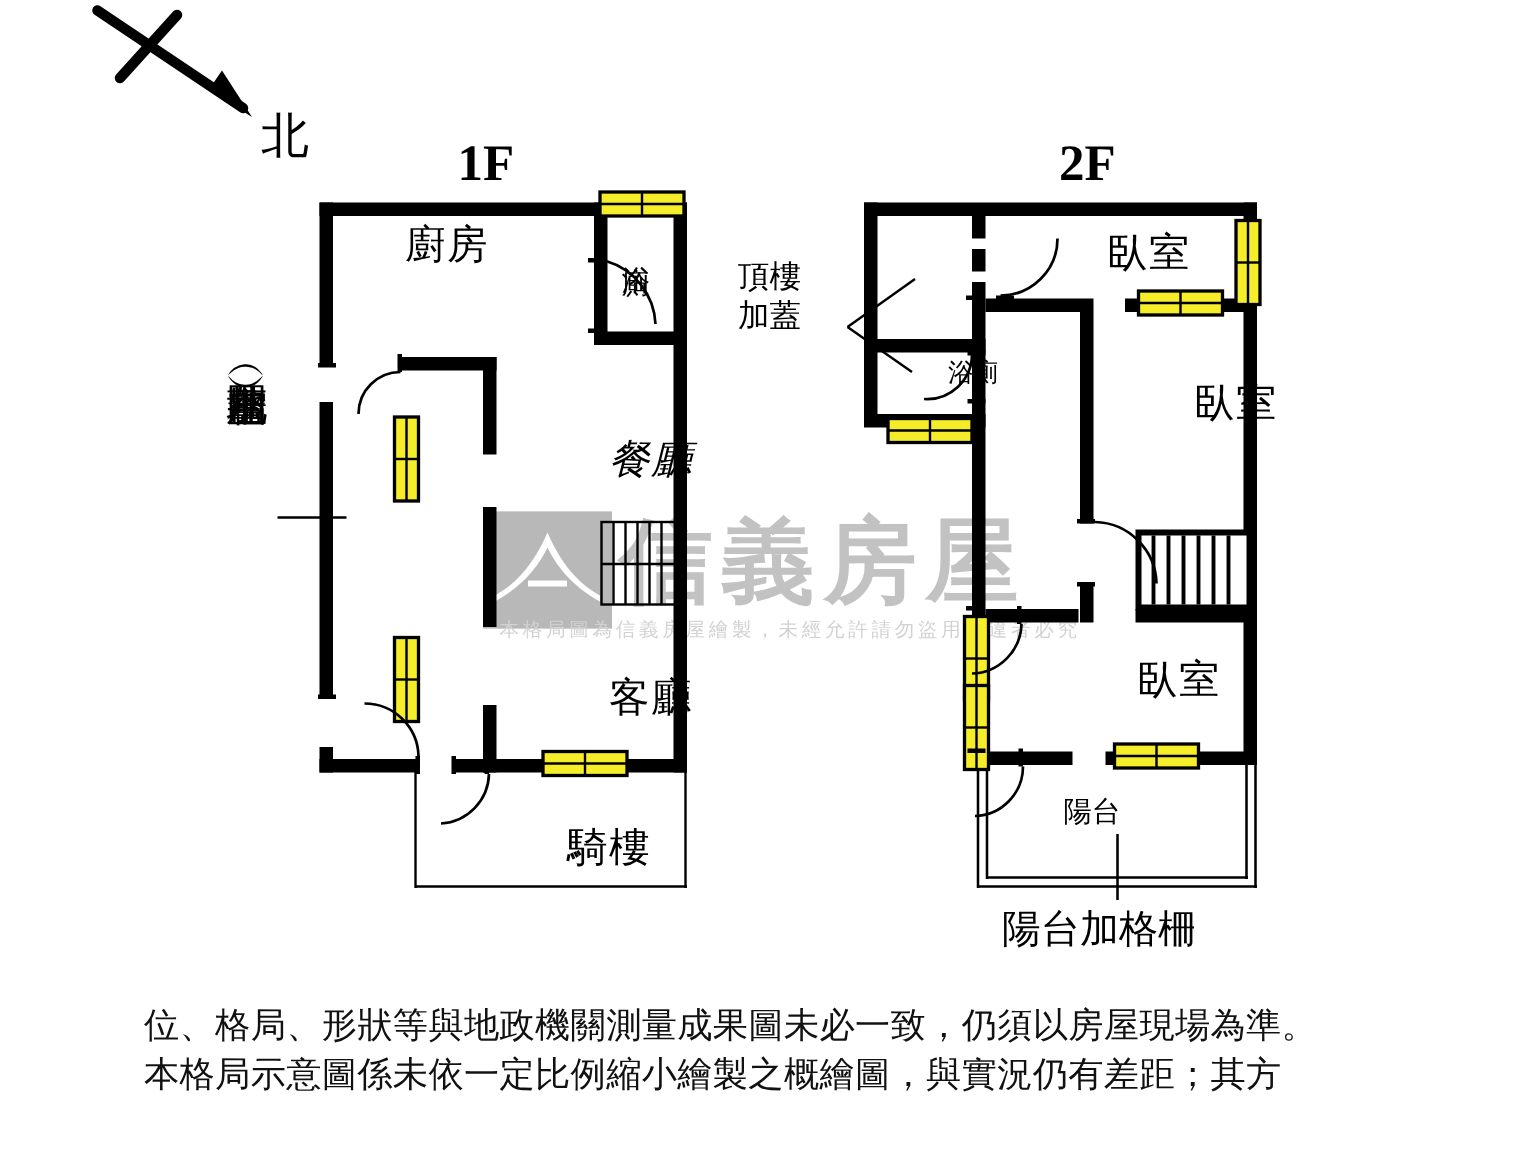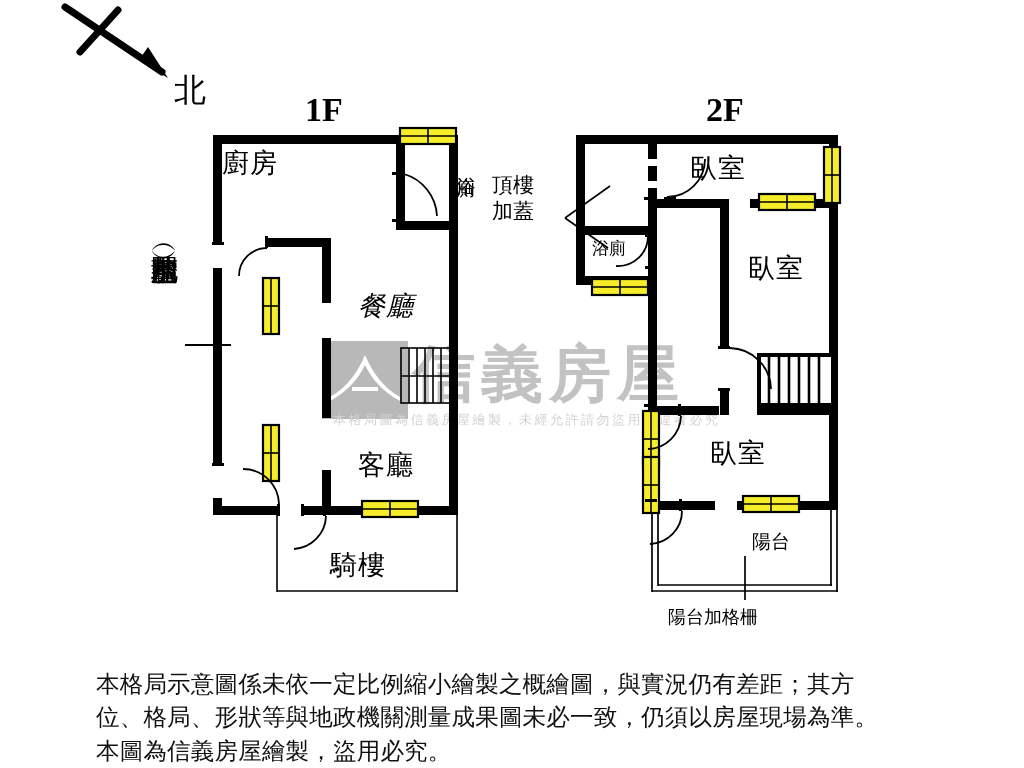--- a/index.html
+++ b/index.html
@@ -6,25 +6,25 @@
   body{
     width:1024px;height:768px;
     background:#ffffff;
     font-family:"Liberation Serif","DejaVu Serif",serif;
     overflow:hidden;position:relative;
   }
   #stage{position:absolute;left:0;top:0;width:1024px;height:768px;}
   svg.layer{position:absolute;left:0;top:0;width:1024px;height:768px;}
   .txt{position:absolute;white-space:pre;color:#000;line-height:1;}
   .floor-label{font-size:34px;font-family:"Liberation Serif",serif;font-weight:bold;}
-  .room{font-size:27px;font-family:"Liberation Serif","DejaVu Serif",serif;letter-spacing:1px;}
-  .room-sm{font-size:19px;font-family:"Liberation Serif","DejaVu Serif",serif;letter-spacing:0px;margin-left:43px;}
-  .room-xs{font-size:17px;font-family:"Liberation Serif","DejaVu Serif",serif;}
+  .room{font-size:27px;font-family:"Liberation Serif","DejaVu Serif",serif;letter-spacing:1px;padding-left:48px;}
+  .room-sm{font-size:19px;font-family:"Liberation Serif","DejaVu Serif",serif;letter-spacing:0px;}
+  .room-xs{font-size:17px;font-family:"Liberation Serif","DejaVu Serif",serif;margin-left:40px;}
   .annot{font-size:21px;font-family:Liberation Sans, sans-serif;line-height:1.22;text-align:center;}
-  .annot-sm{font-size:18px;font-family:Liberation Sans, sans-serif;}
+  .annot-sm{font-size:26px;font-family:Liberation Mono, monospace;}
   .north{font-size:32px;font-family:"Liberation Serif","DejaVu Serif",serif;}
   .vlabel{
     font-size:27px;font-family:"Liberation Serif","DejaVu Serif",serif;
     writing-mode:vertical-rl;text-orientation:upright;line-height:1.06;
   }
   .disclaimer{
     position:absolute;left:96px;top:668px;width:880px;
     font-size:23.5px;line-height:1.42;color:#111;
     font-family:"Liberation Serif","DejaVu Serif",serif;
     letter-spacing:0.2px;
@@ -277,18 +277,17 @@
   <div class="txt room" style="left:690px;top:155px;">臥室</div>
   <div class="txt room" style="left:748px;top:255px;">臥室</div>
   <div class="txt room" style="left:710px;top:440px;">臥室</div>
   <div class="txt room-xs" style="left:592px;top:240px;">浴廁</div>
   <div class="txt room-sm" style="left:709px;top:532px;">陽台</div>
 
   <div class="txt annot" style="left:492px;top:172px;"><span>頂樓<br>加蓋</span></div>
   <div class="txt annot-sm" style="left:668px;top:608px;">陽台加格柵</div>
 
   <div class="disclaimer">
+    <div>位、格局、形狀等與地政機關測量成果圖未必一致，仍須以房屋現場為準。</div>
     <div>本格局示意圖係未依一定比例縮小繪製之概繪圖，與實況仍有差距；其方</div>
-    <div>位、格局、形狀等與地政機關測量成果圖未必一致，仍須以房屋現場為準。</div>
-    <div>本圖為信義房屋繪製，盜用必究。</div>
   </div>
 
 </div>
 
 </body></html>

